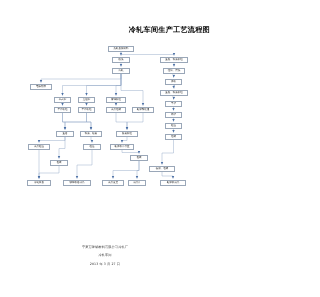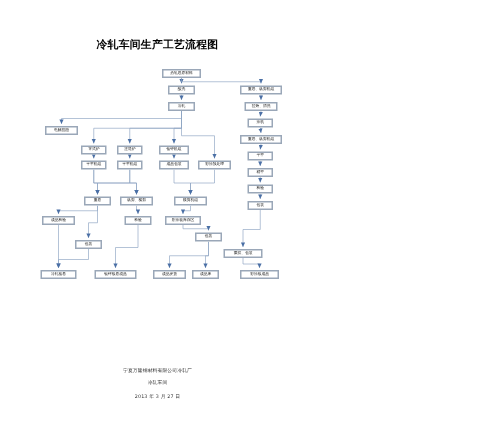--- a/index.html
+++ b/index.html
@@ -7,21 +7,21 @@
     width:210px;height:297px;
     background:#ffffff;
     font-family:"DejaVu Sans","Liberation Sans",sans-serif;
     overflow:hidden;
     position:relative;
   }
   #page{position:relative;width:210px;height:297px;}
 
   #title{
     position:absolute;left:0;top:25px;width:210px;
-    text-align:center;
+    text-align:right;
     font-size:7.2px;
     font-weight:bold;
     letter-spacing:.2px;
     color:#000;
   }
 
   #canvas{position:absolute;left:0;top:0;width:210px;height:297px;}
 
   .node{
     position:absolute;

